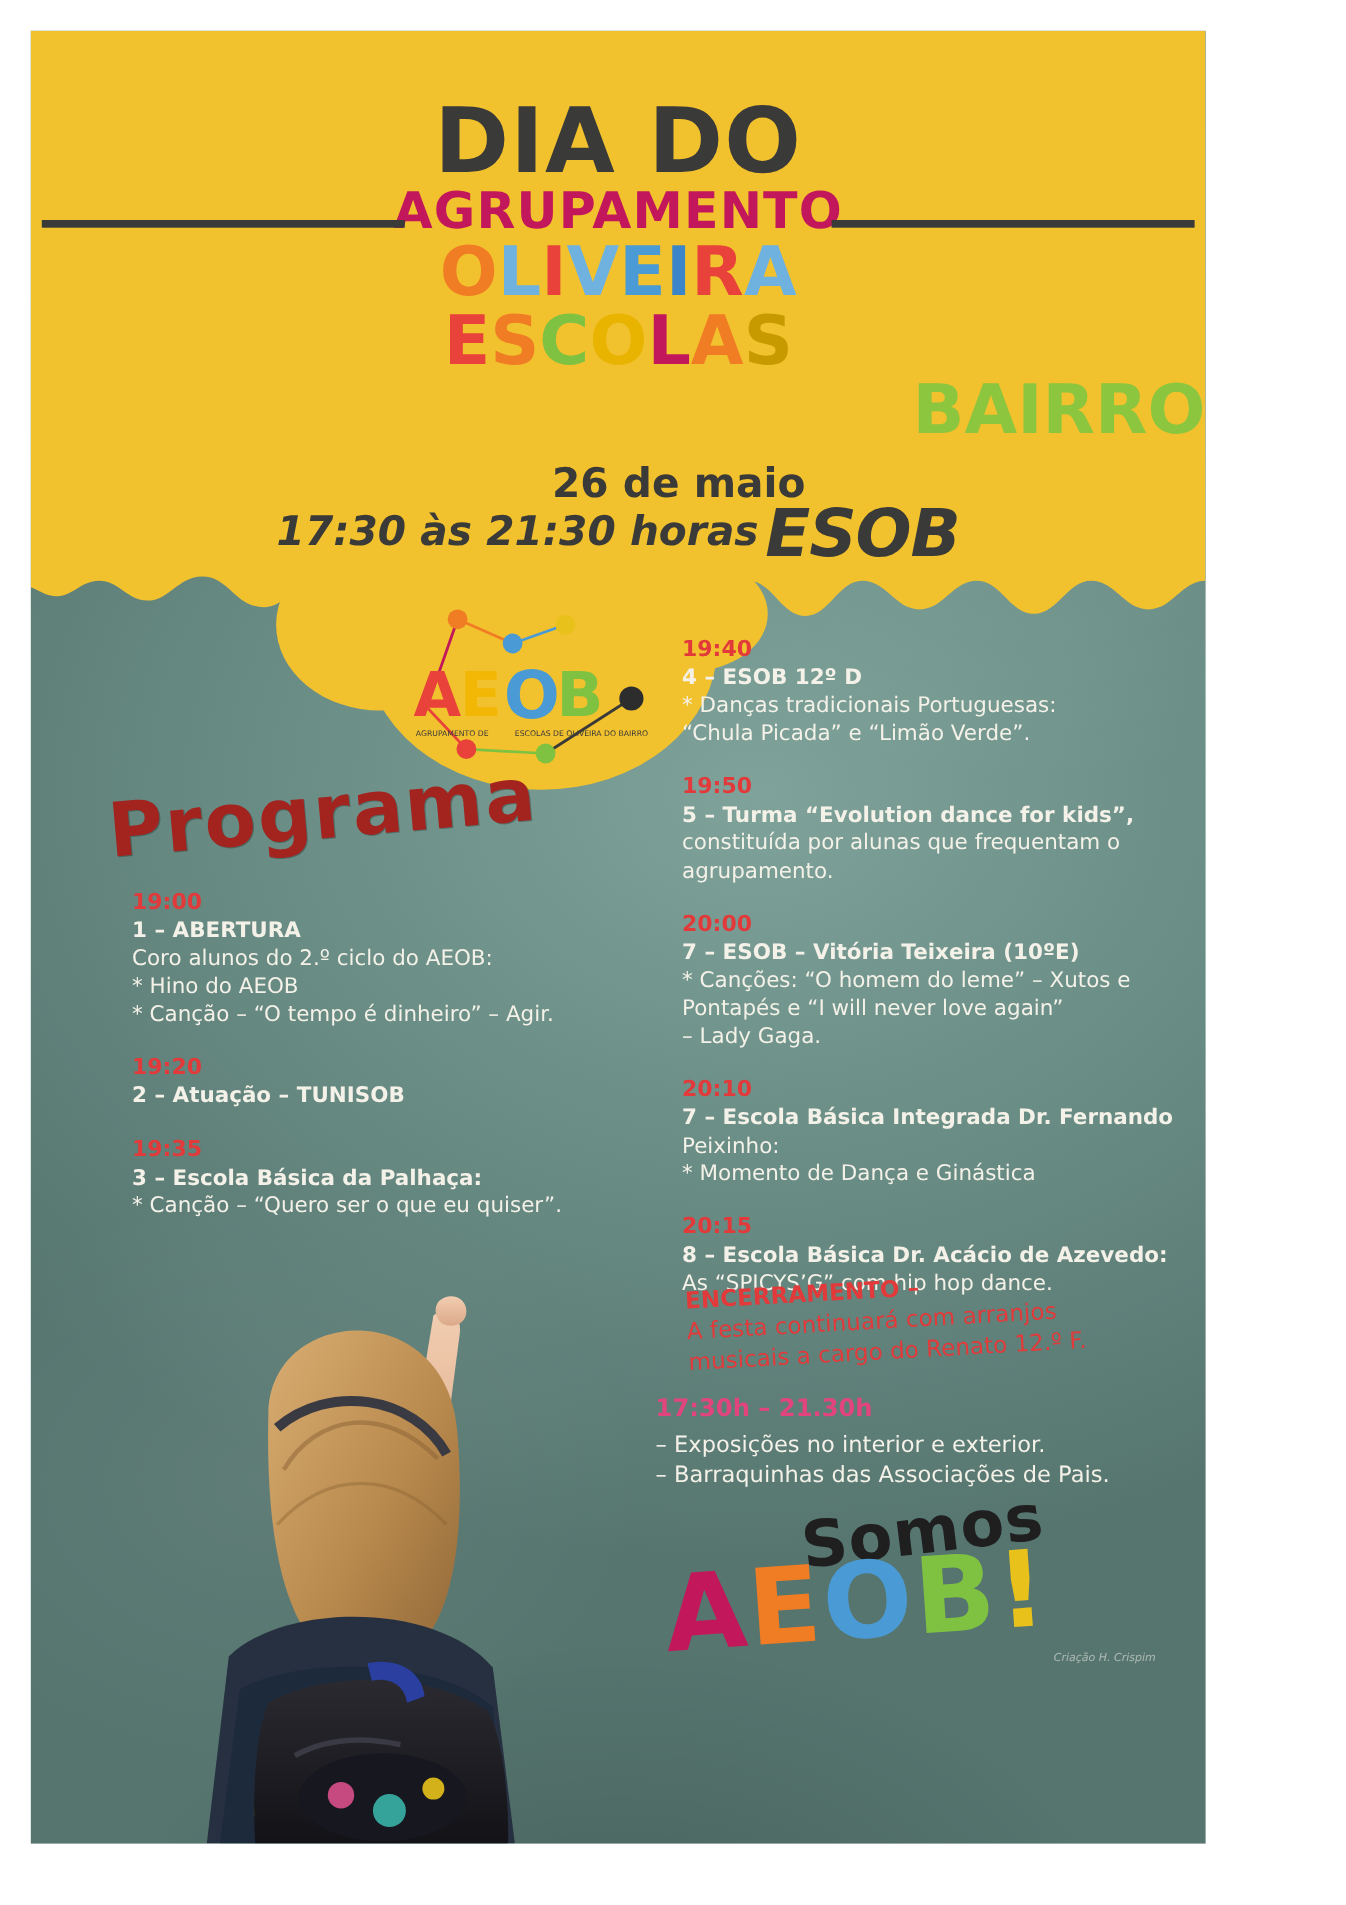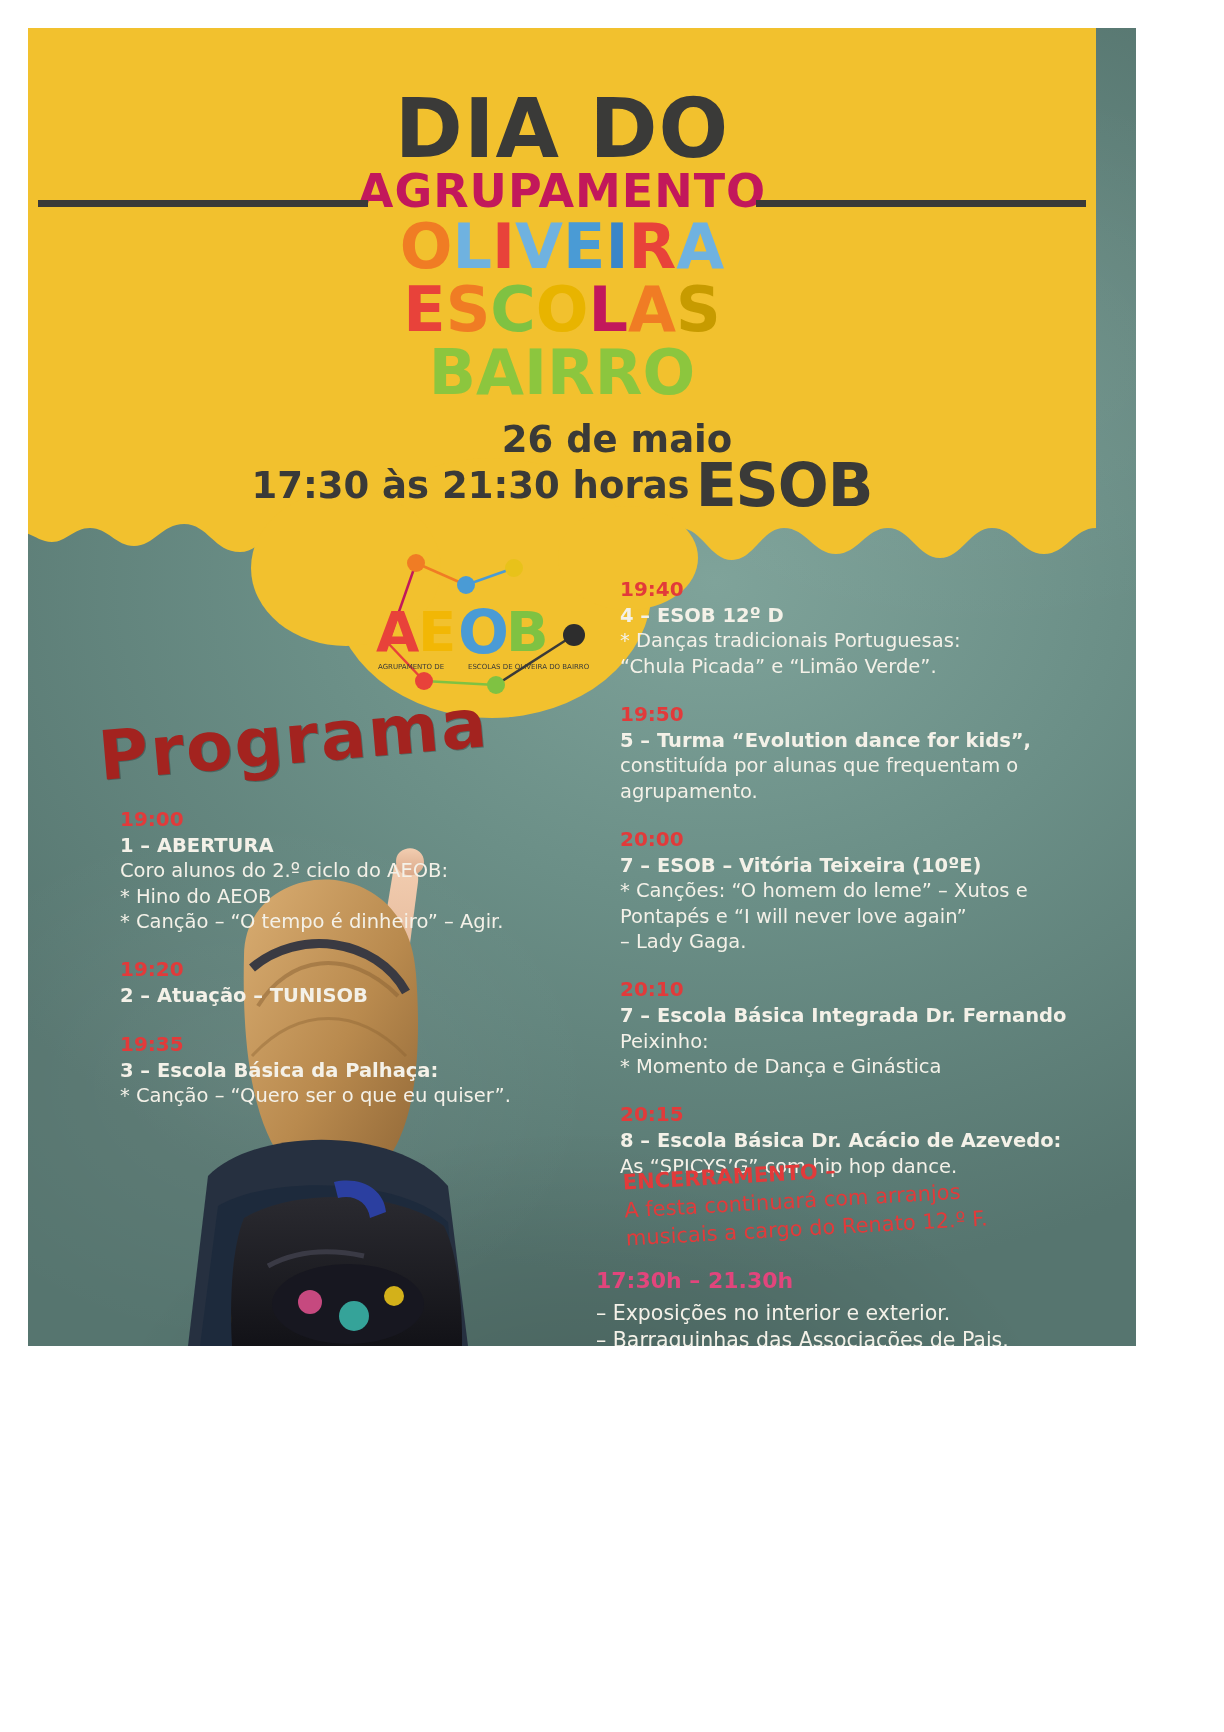--- a/index.html
+++ b/index.html
@@ -13,26 +13,25 @@
     font-family: "DejaVu Sans", sans-serif;
     overflow: hidden;
   }
 
   
   #poster {
     position: absolute;
     left: 28px;
     top: 28px;
     width: 1068px;
-    height: 1318px;
+    height: 1648px;
     overflow: hidden;
     background: #6d9189;
     background:
       radial-gradient(ellipse 900px 700px at 62% 42%, #7fa39a 0%, #6b8f87 45%, #56756f 100%);
-    padding-left: 40px;
   }
 
   
   #board-texture {
     position: absolute;
     inset: 0;
     background:
       radial-gradient(ellipse 500px 380px at 20% 80%, rgba(255,255,255,0.06), rgba(0,0,0,0) 70%),
       radial-gradient(ellipse 600px 400px at 85% 25%, rgba(255,255,255,0.05), rgba(0,0,0,0) 70%),
       radial-gradient(ellipse 700px 500px at 50% 110%, rgba(0,0,0,0.18), rgba(0,0,0,0) 70%);
@@ -79,21 +78,21 @@
     font-family: "DejaVu Sans", sans-serif;
     font-weight: bold;
     font-size: 57px;
     letter-spacing: 0px;
     line-height: 1.02;
     margin: 0;
   }
   .word.agrupamento { font-size: 46px; color: #c2185b; letter-spacing: 1px; }
   .word.escolas  { font-size: 62px; }
   .word.oliveira { font-size: 62px; }
-  .word.bairro   { font-size: 62px; color: #8cc63e; }
+  .word.bairro   { font-size: 62px; color: #8cc63e; text-align: right; }
 
   .esc-e { color:#e8423a; } .esc-s { color:#f07c24; } .esc-c { color:#7fc242; }
   .esc-o { color:#e8b400; } .esc-l { color:#c2185b; } .esc-a { color:#f07c24; }
   .esc-s2{ color:#c79b00; }
 
   .oli-o { color:#f07c24; } .oli-l { color:#6fb2e0; } .oli-i { color:#e8423a; }
   .oli-v { color:#6fb2e0; } .oli-e { color:#4a9bd5; } .oli-i2{ color:#3a86c8; }
   .oli-r { color:#e8423a; } .oli-a { color:#6fb2e0; }
 
   #date-line {
@@ -105,23 +104,24 @@
     font-weight: bold;
   }
   .date-small1 {
     font-size: 37px;
     display: block;
     text-align: center;
     padding-left: 110px;
   }
   .date-row2 {
     display: flex;
-    align-items: center;
+    align-items: flex-start;
     justify-content: center;
     gap: 6px;
+    font-style: italic;
   }
   .date-small2 { font-size: 37px; }
   .esob-big { font-size: 60px; letter-spacing: -1px; line-height: 0.82; }
 
   
   #aeob-logo {
     position: absolute;
     left: 318px;
     top: 505px;
     width: 260px;

